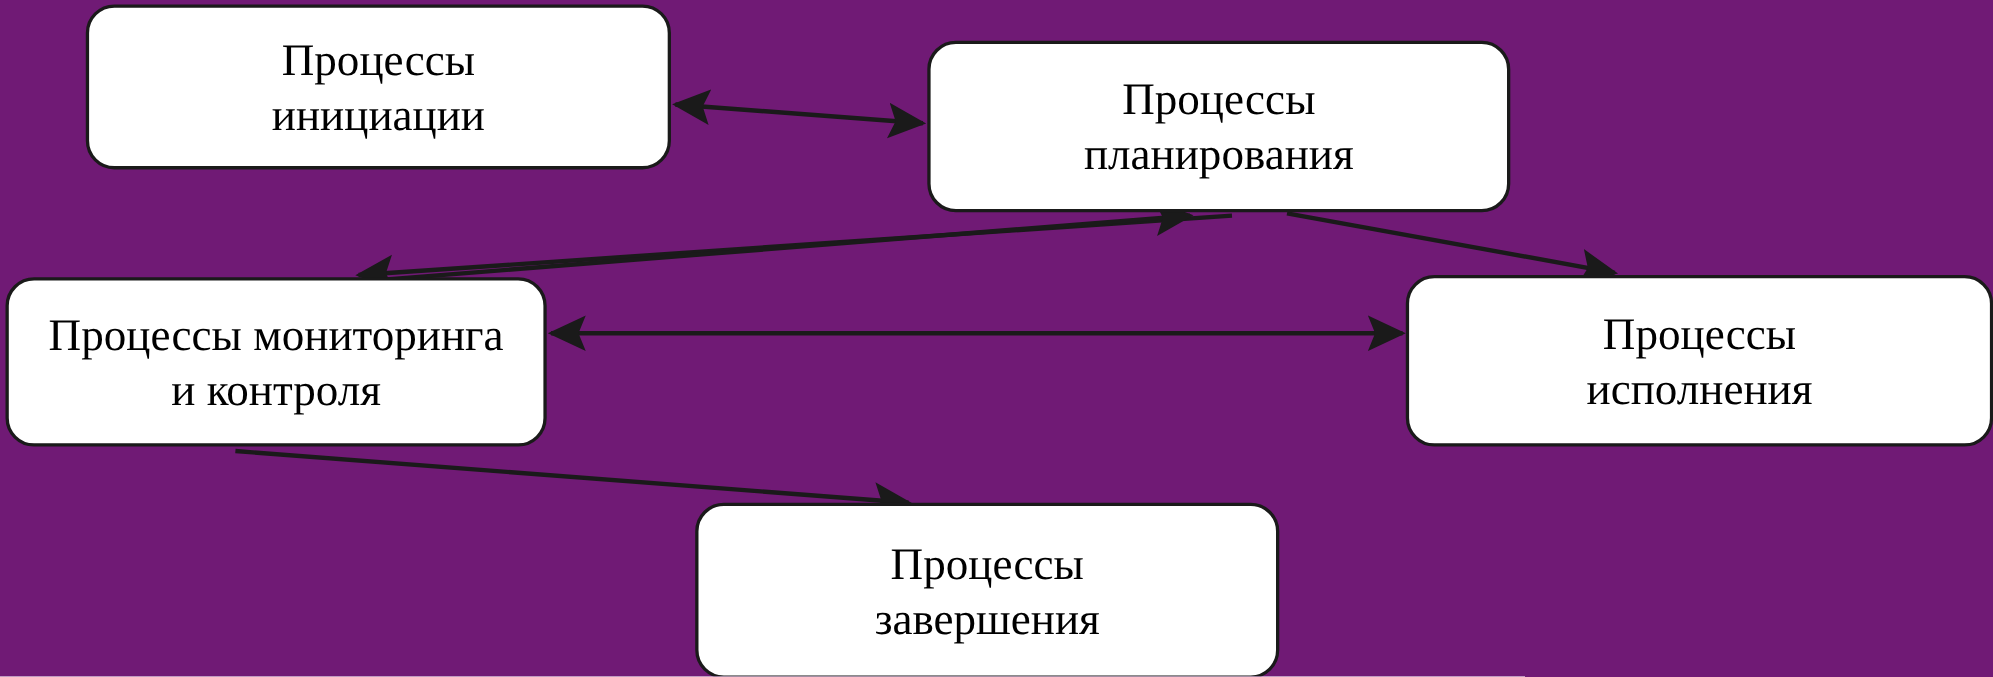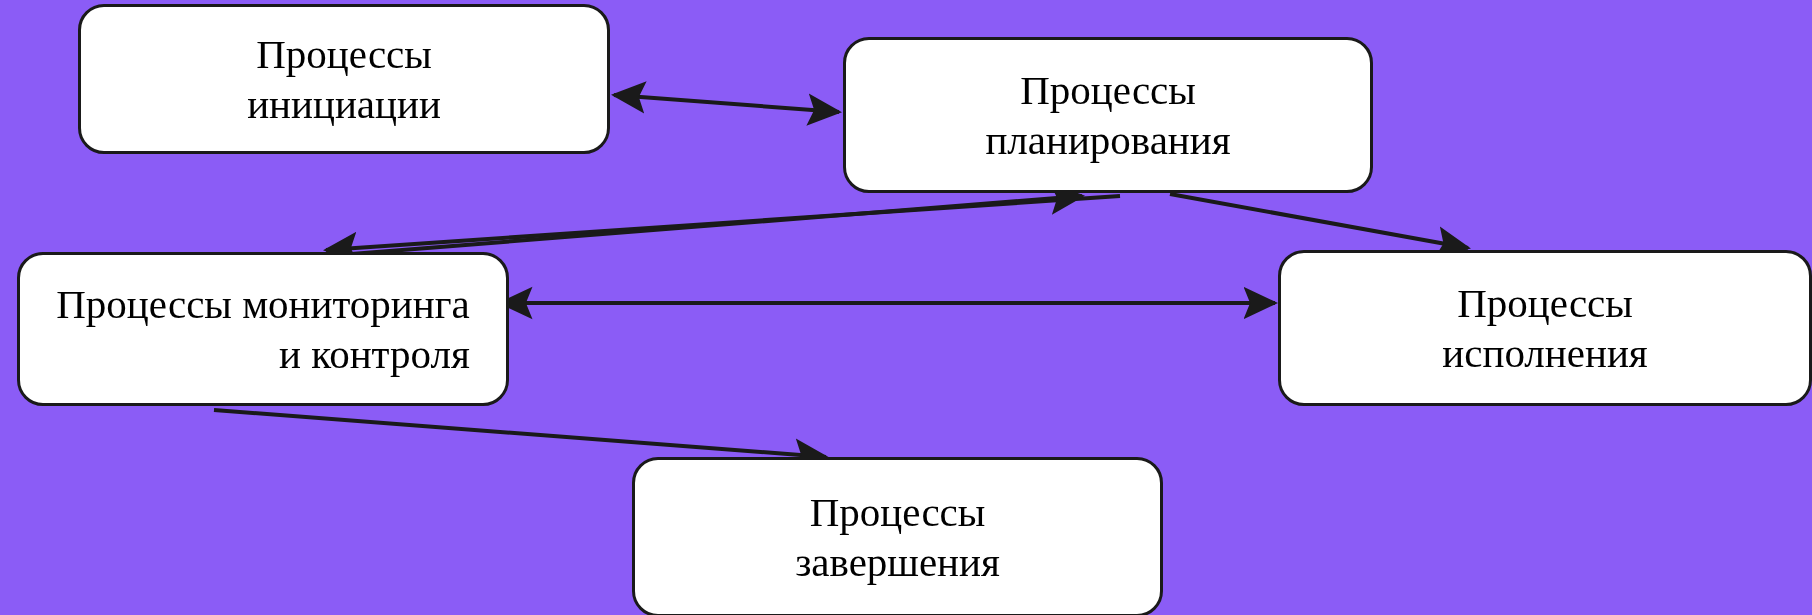--- a/index.html
+++ b/index.html
@@ -7,21 +7,21 @@
     padding: 0;
     background: #ffffff;
   }
   body {
     font-family: "Liberation Serif", "DejaVu Serif", serif;
   }
   #canvas {
     position: relative;
     width: 1812px;
     height: 615px;
-    background: #8b5cf6;
+    background: #701a75;
     overflow: hidden;
   }
   #arrow-layer {
     position: absolute;
     left: 0;
     top: 0;
     width: 1812px;
     height: 615px;
     pointer-events: none;
   }
@@ -39,21 +39,21 @@
     line-height: 1.22;
     z-index: 2;
   }
   .node-label {
     display: block;
     white-space: pre-line;
     padding: 0 10px;
   }
   #node-initiation   { left: 78px;   top: 4px;   width: 532px; height: 150px; font-size: 41px; }
   #node-planning     { left: 843px;  top: 37px;  width: 530px; height: 156px; font-size: 41px; }
-  #node-monitoring   { left: 17px;    top: 252px; width: 492px; height: 154px; font-size: 41px; text-align: right; }
+  #node-monitoring   { left: 5px;    top: 252px; width: 492px; height: 154px; font-size: 41px; }
   #node-execution    { left: 1278px; top: 250px; width: 534px; height: 156px; font-size: 41px; }
   #node-closing      { left: 632px;  top: 457px; width: 531px; height: 160px; font-size: 41px; }
 </style>
 </head>
 <body>
 
 <div id="canvas">
 
   <svg id="arrow-layer" viewBox="0 0 1812 615" width="1812" height="615" xmlns="http://www.w3.org/2000/svg">
     <defs>

